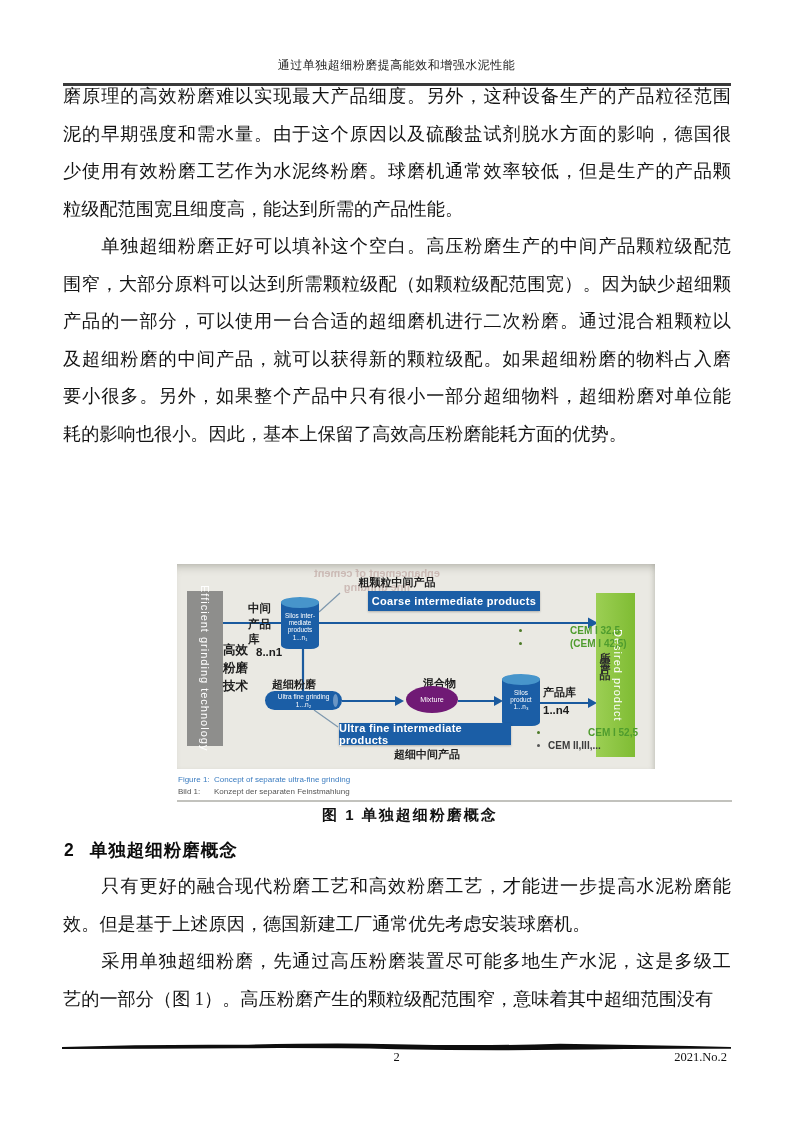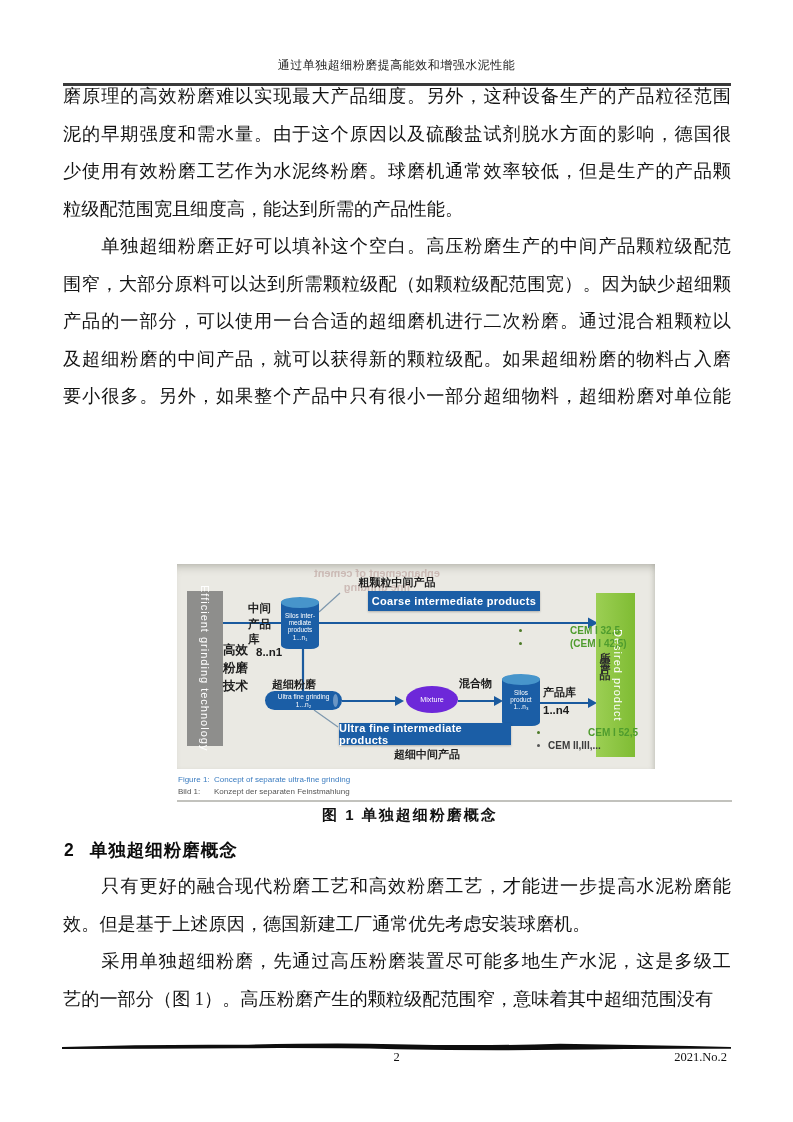--- a/index.html
+++ b/index.html
@@ -43,21 +43,21 @@
   .small-note{position:absolute;font-size:11.5px;color:#1d1d1d;font-weight:600;white-space:nowrap;}
   .cyl{position:absolute;width:38px;background:#1b5ea6;border-radius:8px/4px;color:#fff;
     font-size:6.4px;line-height:7.2px;text-align:center;padding-top:13px;box-sizing:border-box;}
   .cyl::before{content:"";position:absolute;left:0;right:0;top:-2px;height:11px;background:#4795cb;border-radius:50%;}
   .cyl span{position:relative;display:block;padding:0 2px;}
   #cyl-1{left:104px;top:35px;height:50px;}
   #cyl-2{left:325px;top:112px;height:50px;}
   .pill{position:absolute;left:88px;top:127px;width:77px;height:19px;background:#1b5ea6;border-radius:10px;
     color:#fff;font-size:6.6px;line-height:7.5px;display:flex;flex-direction:column;align-items:center;justify-content:center;}
   .pill::after{content:"";position:absolute;right:4px;top:3px;bottom:3px;width:5px;background:rgba(255,255,255,.35);border-radius:50%;}
-  .ellipse{position:absolute;left:229px;top:122px;width:52px;height:27px;background:#6d28d9;border-radius:50%;
+  .ellipse{position:absolute;left:229px;top:122px;width:52px;height:27px;background:#701a75;border-radius:50%;
     color:#fff;font-size:7.2px;display:flex;align-items:center;justify-content:center;}
   .cem-list{position:absolute;font-size:10px;font-weight:bold;}
   #cem-top{left:342px;top:60px;}
   #cem-bottom{left:360px;top:162px;}
   .cem-row{display:flex;align-items:center;height:13px;}
   .cem-row .bullet{width:3px;height:3px;border-radius:50%;background:#4d7a28;margin-right:8px;flex:none;}
   .cem-row.cem-green{color:#4f9c2e;gap:40px;}
   .cem-row.cem-dark{color:#3c3c3c;}
   .cem-row.cem-dark .bullet{background:#555;}
   .fig-cap-row{position:absolute;left:1px;font-size:8px;line-height:10px;white-space:nowrap;}
@@ -86,20 +86,21 @@
 <div id="body-top" class="body-block">
     <div class="line">磨原理的高效粉磨难以实现最大产品细度。另外，这种设备生产的产品粒径范围</div>
     <div class="line">泥的早期强度和需水量。由于这个原因以及硫酸盐试剂脱水方面的影响，德国很</div>
     <div class="line">少使用有效粉磨工艺作为水泥终粉磨。球磨机通常效率较低，但是生产的产品颗</div>
     <div class="line line-last">粒级配范围宽且细度高，能达到所需的产品性能。</div>
     <div class="line">　　单独超细粉磨正好可以填补这个空白。高压粉磨生产的中间产品颗粒级配范</div>
     <div class="line">围窄，大部分原料可以达到所需颗粒级配（如颗粒级配范围宽）。因为缺少超细颗</div>
     <div class="line">产品的一部分，可以使用一台合适的超细磨机进行二次粉磨。通过混合粗颗粒以</div>
     <div class="line">及超细粉磨的中间产品，就可以获得新的颗粒级配。如果超细粉磨的物料占入磨</div>
     <div class="line">要小很多。另外，如果整个产品中只有很小一部分超细物料，超细粉磨对单位能</div>
+    <div class="line line-last">耗的影响也很小。因此，基本上保留了高效高压粉磨能耗方面的优势。</div>
   </div>
 
 <div class="figure">
   <div class="fig-bg"></div>
   <div id="bleed-1" class="bleed">enhancement of cement</div>
   <div id="bleed-2" class="bleed">fine grinding</div>
 
   <svg class="connectors" width="478" height="205" viewBox="0 0 478 205">
     <line x1="46" y1="59" x2="413" y2="59" stroke="#1a5a9e" stroke-width="2.2"></line>
     <polygon points="411,53.5 421,59 411,64.5" fill="#1a5a9e"></polygon>
@@ -135,21 +136,21 @@
 
   <div id="cyl-1" class="cyl">
     <span>Silos inter- mediate products 1...n₁</span>
   </div>
 
   <div class="fig-label" style="left:95px;top:113px;">超细粉磨</div>
   <div class="pill">
     <span>Ultra fine grinding</span>
     <span>1...n₂</span>
   </div>
-  <div class="fig-label" style="left:246px;top:112px;margin-left:36px;">混合物</div>
+  <div class="fig-label" style="left:246px;top:112px;">混合物</div>
   <div class="ellipse">Mixture</div>
   <div id="cyl-2" class="cyl">
     <span>Silos product 1...n₃</span>
   </div>
   <div class="fig-label" style="left:366px;top:121px;">产品库</div>
   <div class="small-note" style="left:366px;top:140px;">1..n4</div>
 
   <div class="vbar green-bar">
     <span class="green-cn">所需产品</span>
     <span class="green-en">

